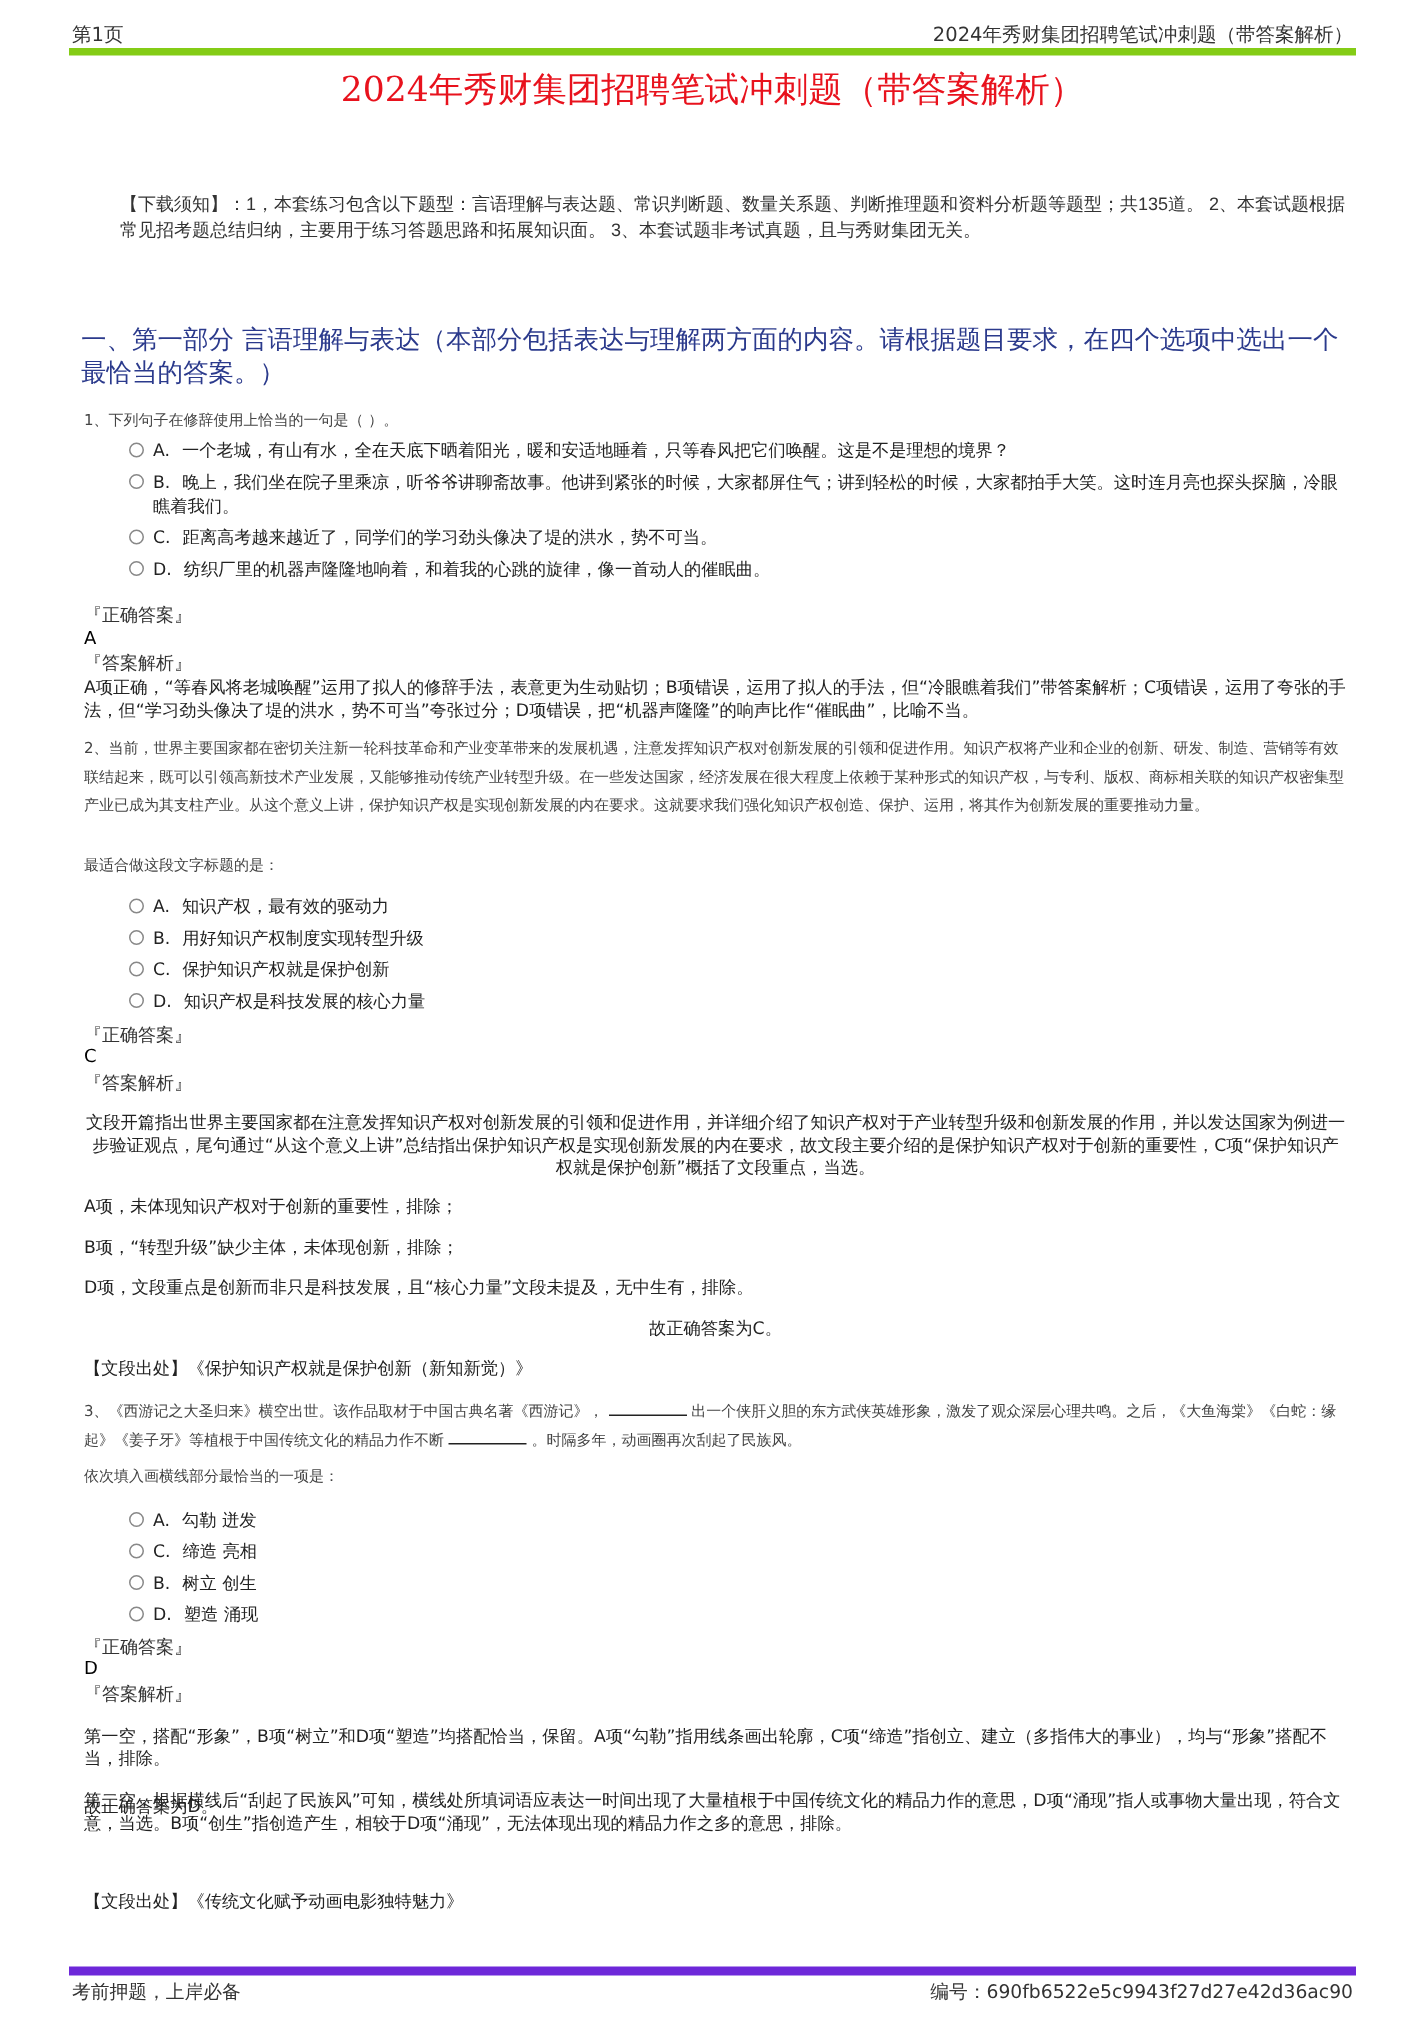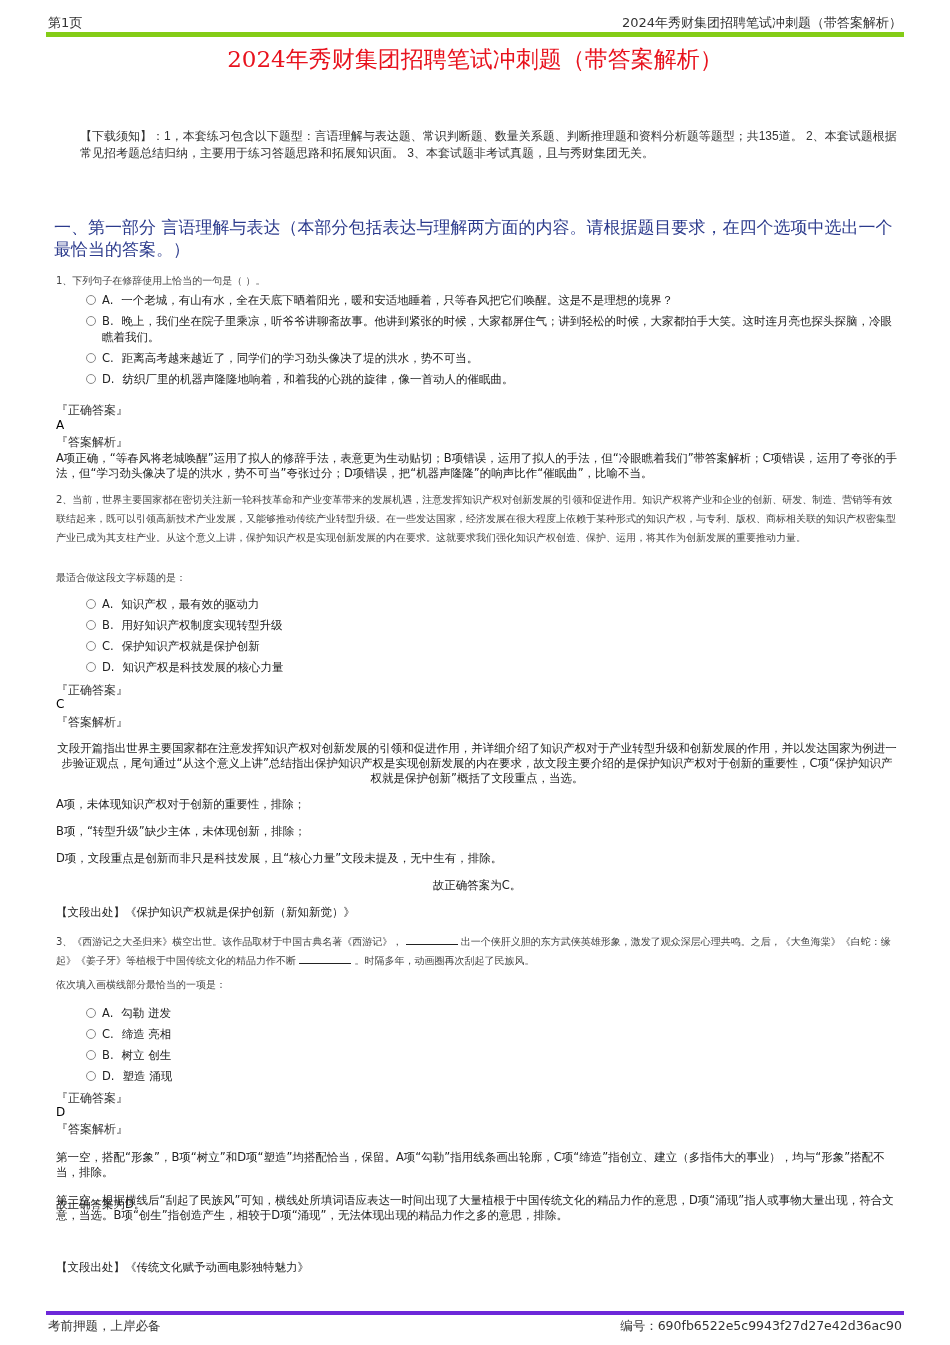--- a/index.html
+++ b/index.html
@@ -12,21 +12,21 @@
   .sec { position:absolute; left:54px; right:52px; top:216px; font-size:17px; line-height:22px; color:#2b3a8c; font-family:"DejaVu Serif","Liberation Serif",serif; }
   .q { position:absolute; left:56px; right:52px; font-size:10px; line-height:19px; color:#444; }
   .opts { position:absolute; left:86px; right:52px; }
   .opt { font-size:11.5px; color:#222; line-height:16px; margin-bottom:5px; position:relative; padding-left:16px; }
   .radio { position:absolute; left:0; top:3px; width:8px; height:8px; border:1px solid #888; border-radius:50%; background:#fff; }
   .opt .key { margin-right:8px; }
   .tag { position:absolute; left:56px; font-size:12px; color:#333; }
   .ans { position:absolute; left:56px; font-size:12px; color:#000; }
   .para { position:absolute; left:56px; right:52px; font-size:11.5px; line-height:15px; color:#222; }
   .blank { display:inline-block; width:52px; border-bottom:1px solid #222; height:9px; }
-  .ftr { position:absolute; left:46px; right:46px; top:1311px; border-top:4px solid #6d28d9; padding-top:3px; font-size:12.5px; color:#333; height:20px; }
+  .ftr { position:absolute; left:46px; right:46px; top:1311px; border-top:6px solid #6d28d9; padding-top:3px; font-size:12.5px; color:#333; height:20px; }
   .ftr .l { position:absolute; left:2px; top:3px; }
   .ftr .r { position:absolute; right:2px; top:3px; }
 </style>
 </head>
 <body>
 
 <div class="hdr">
   <span class="l">第1页</span>
   <span class="r">2024年秀财集团招聘笔试冲刺题（带答案解析）</span>
 </div>

